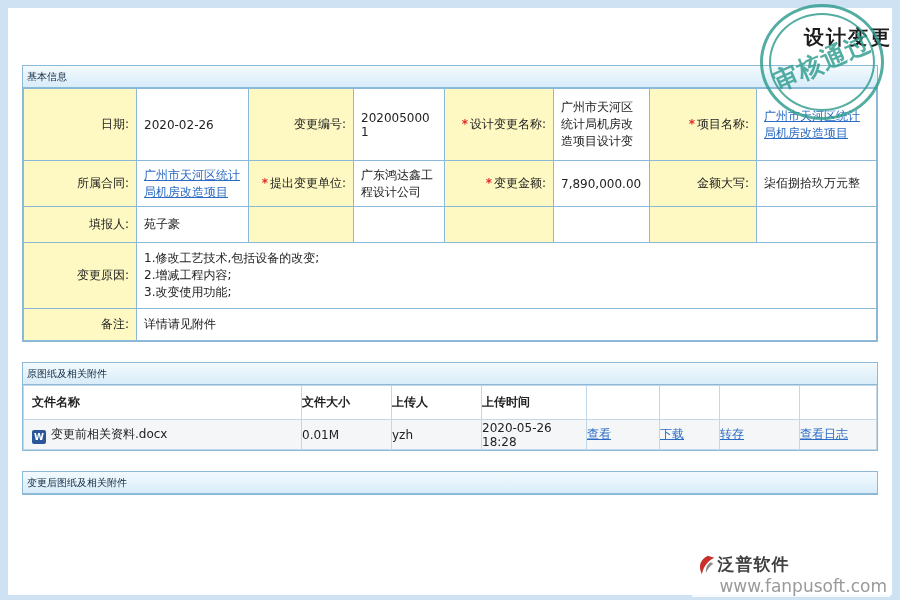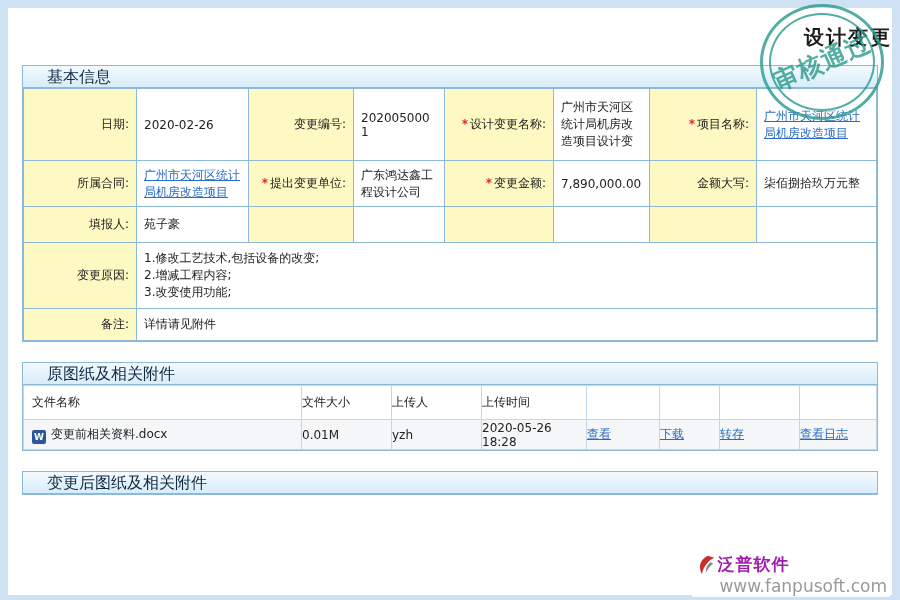--- a/index.html
+++ b/index.html
@@ -5,56 +5,56 @@
   * { box-sizing: border-box; margin: 0; padding: 0; }
   html,body { width:900px; height:600px; }
   body { font-family: "DejaVu Sans", "Liberation Sans", sans-serif; }
 
   .page { position:relative; width:900px; height:600px; background:#cfe2f3; overflow:hidden; }
   .panel { position:absolute; left:8px; top:8px; right:8px; bottom:5px; background:#ffffff; overflow:hidden; }
 
   .title { text-align:right; font-size:20px; font-weight:bold; color:#1c1c1c; padding:16px 0 14px; letter-spacing:2px; }
 
   .box { margin:0 14px 20px; border:1px solid #8db9d9; background:#fff; }
-  .sec-hd { height:22px; line-height:22px; padding-left:24px; font-size:16px; color:#102a43;
+  .sec-hd { height:22px; line-height:22px; padding-left:4px; font-size:10px; color:#102a43;
             background:linear-gradient(#f3fafe,#d8ecf9); border-bottom:1px solid #8db9d9; }
 
   table { width:100%; border-collapse:collapse; table-layout:fixed; font-size:12px; color:#222; }
   td, th { border:1px solid #8db9d9; vertical-align:middle; }
 
   .info-tbl .lbl { background:#fef9c3; text-align:right; padding:4px 7px; }
   .info-tbl .val { background:#fff; text-align:left; padding:4px 7px; word-break:break-all; }
   .pre { white-space:pre-line; }
   .req { color:#e02b2b; margin-right:2px; font-weight:bold; }
 
   tr.h72 { height:72px; } tr.h46 { height:46px; } tr.h36 { height:36px; }
   tr.h66 { height:66px; } tr.h50 { height:50px; } tr.h32 { height:32px;margin-left:16px; }
 
   a.lnk { color:#2b6bc4; text-decoration:underline; cursor:pointer; }
 
   .att-tbl td, .att-tbl th { border:1px solid #c2d8e9; height:30px; }
-  .att-tbl th { font-weight:normal; background:#fff; height:34px; }
+  .att-tbl th { font-weight:bold; background:#fff; height:34px; }
   .att-tbl .name-h, .att-tbl .name-c { text-align:left; padding-left:8px; }
   .att-tbl .ctr { text-align:left; }
   .att-tbl tr.alt td { background:#f4f6f8; }
   .file-ic { display:inline-block; width:14px; height:14px; border-radius:2px; color:#fff;
              font-size:9px; font-weight:bold; line-height:14px; text-align:center;
              margin-right:5px; vertical-align:-2px; }
   .pdf  { background:#e2574c; }
   .word { background:#2b579a; }
 
   .stamp { position:absolute; top:4px; right:16px; width:124px; height:116px; z-index:30; opacity:.82; }
   .ring-o { position:absolute; inset:0; border:3px solid #2e9c8e; border-radius:50%; }
   .ring-i { position:absolute; inset:9px; border:2px solid #2e9c8e; border-radius:50%; }
   .stamp-txt { position:absolute; top:50%; left:50%; transform:translate(-50%,-50%) rotate(-24deg);
                font-size:25px; font-weight:bold; color:#2e9c8e; white-space:nowrap; letter-spacing:1px; }
 
   .brand { position:absolute; right:10px; bottom:3px; z-index:40; background:rgba(255,255,255,.85); padding:1px 3px; }
   .brand-top { display:flex; align-items:center; }
-  .brand-name { color:#a21caf; font-size:17px; font-weight:bold; letter-spacing:1px; }
+  .brand-name { color:#404040; font-size:17px; font-weight:bold; letter-spacing:1px; }
   .brand-url { color:#9a9a9a; font-size:17px; margin-left:24px; }
 </style>
 </head>
 <body>
 
 <div class="page">
   <div class="panel">
 
     <div class="title">设计变更</div>
 

